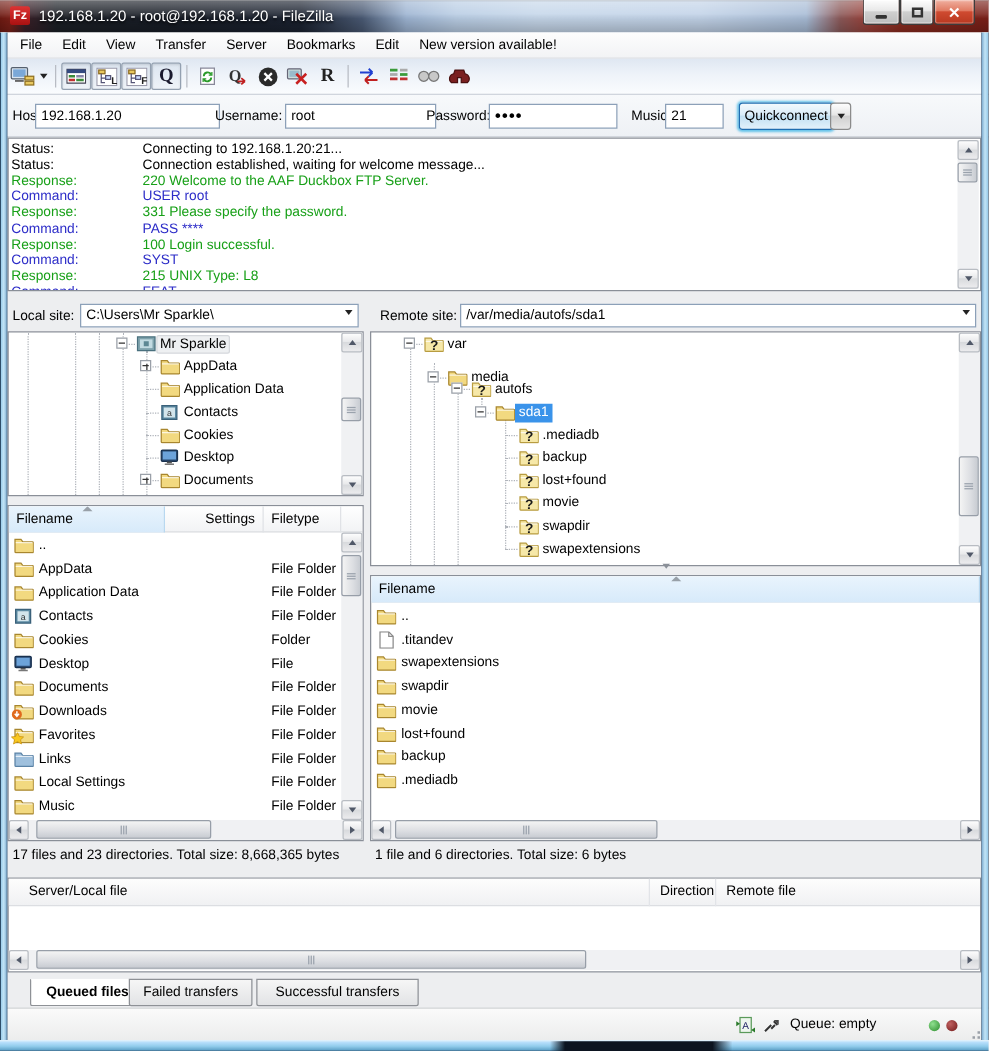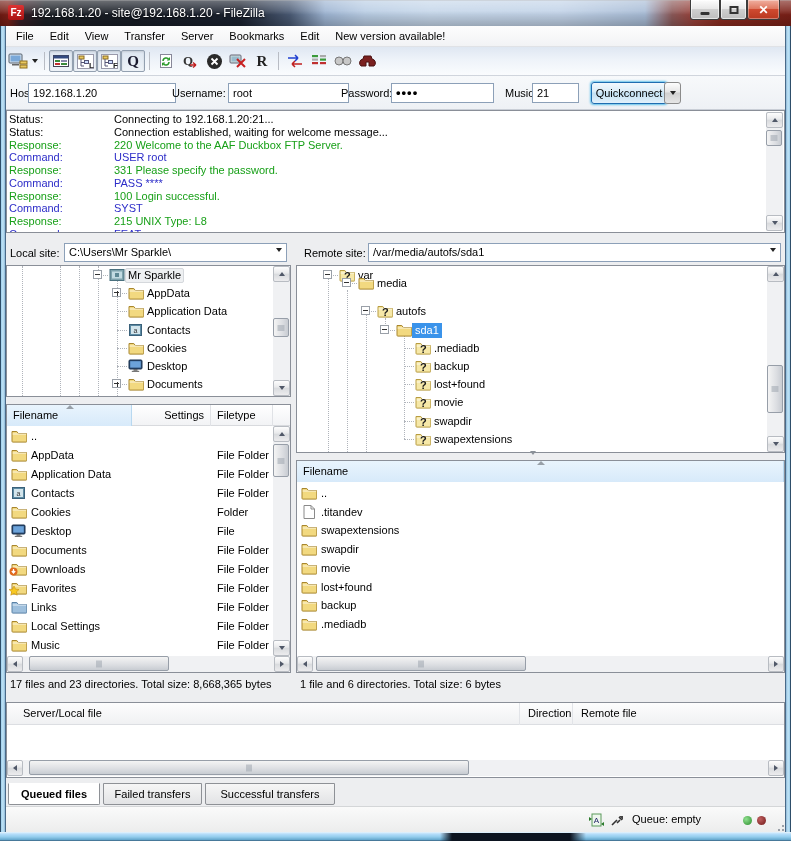--- a/index.html
+++ b/index.html
@@ -98,21 +98,21 @@
 .grip{position:absolute;right:3px;top:12px;width:12px;height:12px}
 .grip i{position:absolute;width:2px;height:2px;background:#9aa0a8}
 </style>
 </head>
 <body>
 
 <div id="win">
   <div class="abs titlebar">
     <div class="gloss"></div>
     <div class="abs fzicon">Fz</div>
-    <div class="abs title-text">192.168.1.20 - site@192.168.1.20 - FileZilla</div>
+    <div class="abs title-text">192.168.1.20 - root@192.168.1.20 - FileZilla</div>
     <div class="abs winbtn" style="left:690px;width:30px">
         <span class="dash"></span>
       </div>
     <div class="abs winbtn" style="left:720px;width:27px">
         <span class="sq"></span>
       </div>
     <div class="abs winbtn close" style="left:747px;width:33px">
         <span class="x">✕</span>
       </div>
   </div>
@@ -560,21 +560,21 @@
           <i></i>
         </div>
         <div class="hstub" style="left: 36px; top: 9.1px; width: 5px;"></div>
         <span class="ticon" style="left: 42px; top: 2.1px;"><svg width="16" height="14" viewBox="0 0 16 14">
             <path d="M1 2.5 h4.8 l1.5 2 h7.7 a.8.8 0 0 1 .8.8 v7 a.8.8 0 0 1-.8.8 H1.8 a.8.8 0 0 1-.8-.8 z" fill="#f6e8a8" stroke="#b89c40"></path>
             <path d="M1.6 5 h13.4" stroke="rgba(255,255,255,.75)"></path>
             <text x="8.4" y="12" font-size="11" font-weight="bold" fill="#1a1a1a" text-anchor="middle" font-family="Liberation Sans">?</text>
           </svg></span>
         <span class="tlabel" style="left: 58px; top: 2px;">var</span>
       </div>
-      <div class="trow" style="top: 8px; height: 18.2px;">
+      <div class="trow" style="top: 27px; height: 18.2px;">
         <div class="exp" style="left: 45px; top: 4.1px;">
           <i></i>
         </div>
         <div class="hstub" style="left: 55px; top: 9.1px; width: 5px;"></div>
         <span class="ticon" style="left: 61px; top: 2.1px;"><svg width="16" height="14" viewBox="0 0 16 14">
             <path d="M1 2.5 h4.8 l1.5 2 h7.7 a.8.8 0 0 1 .8.8 v7 a.8.8 0 0 1-.8.8 H1.8 a.8.8 0 0 1-.8-.8 z" fill="#f2d980" stroke="#a8862e"></path>
             <path d="M1.6 5 h13.4" stroke="rgba(255,255,255,.75)"></path>
           </svg></span>
         <span class="tlabel" style="left: 77px; top: 2px;">media</span>
       </div>
@@ -773,21 +773,21 @@
         <div class="sb-thumb h" style="left: 22px; top: 0px; height: 15px; width: 440px;">
           <span class="sb-grip h">
             <i></i>
             <i></i>
             <i></i>
           </span>
         </div>
       </div>
     </div>
   <div id="tabs">
-      <div class="tab active" style="left: 8px; width: 92px;">Queued files</div>
+      <div class="tab active" style="left: 24px; width: 92px;">Queued files</div>
       <div class="tab" style="left: 103px; width: 99px;">Failed transfers</div>
       <div class="tab" style="left: 205px; width: 130px;">Successful transfers</div>
     </div>
   <div class="abs statusbar">
     <span class="abs" style="left:588px;top:6px"><svg width="16" height="15">
           <rect x="4" y="1" width="9" height="12" fill="#eef6ee" stroke="#5a9a5a"></rect>
           <text x="8.5" y="10" font-size="8" text-anchor="middle" fill="#226">A</text>
           <path d="M1 4 l3 2 -3 2 z" fill="#2a7a2a"></path>
           <path d="M16 9 l-3 2 3 2 z" fill="#2a7a2a"></path>
         </svg></span>

